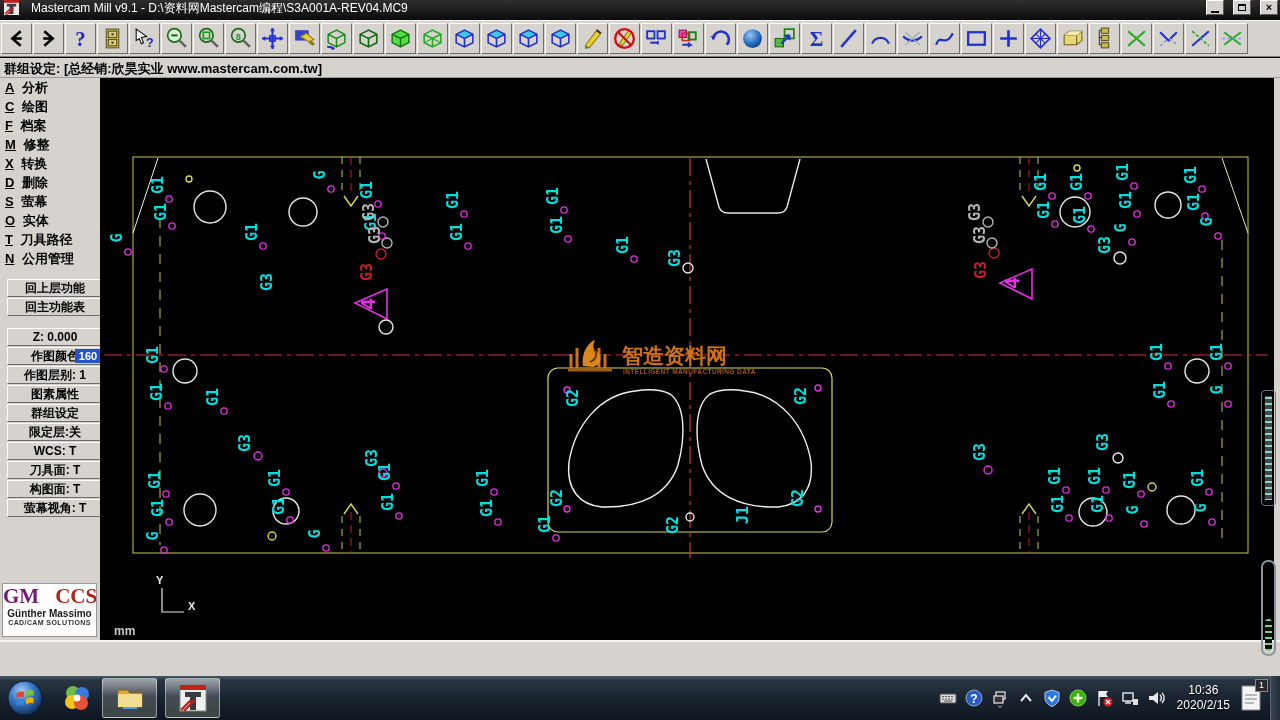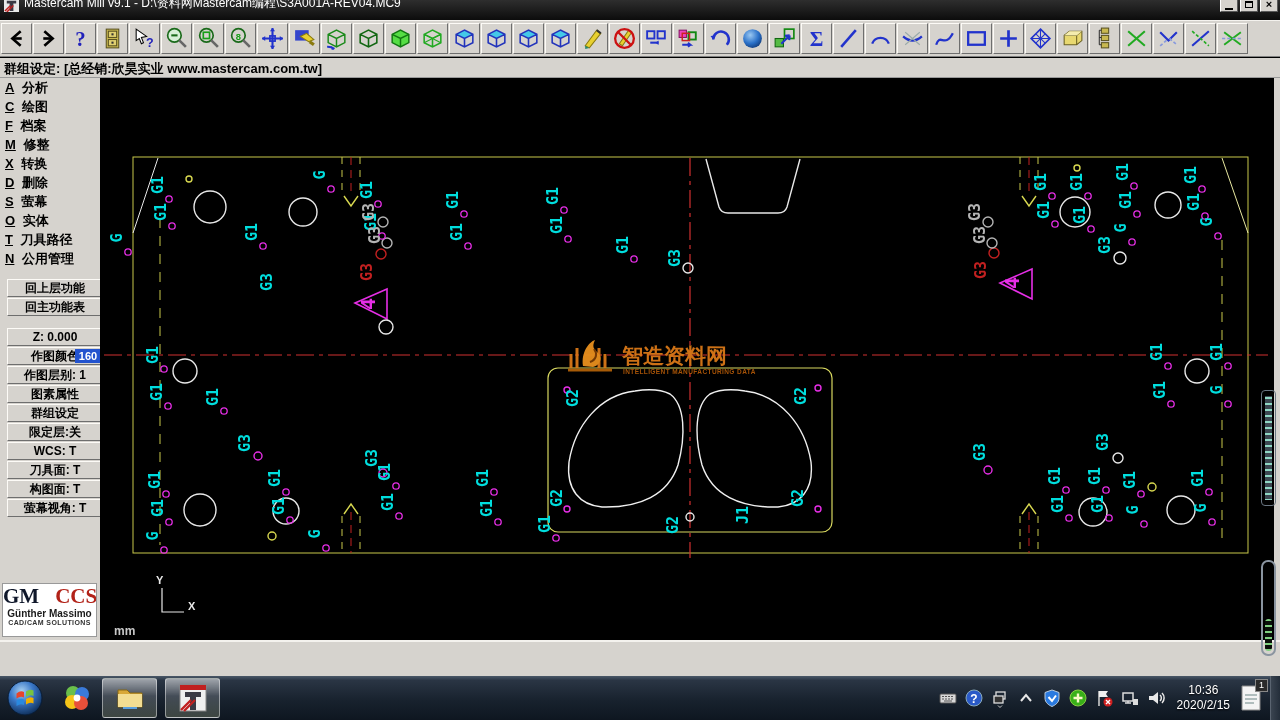--- a/index.html
+++ b/index.html
@@ -2,22 +2,22 @@
 <html><head>
 <meta charset="utf-8">
 <style>
   * { box-sizing: border-box; margin: 0; padding: 0; }
   html,body { width:1280px; height:720px; overflow:hidden; background:#000;
     font-family:"Liberation Sans","DejaVu Sans",sans-serif; }
   #stage { position:relative; width:1280px; height:720px; background:#000; }
 
   
   #titlebar { position:absolute; left:0; top:0; width:1280px; height:20px;
-    background:linear-gradient(#2e2e2e,#0c0c0c); display:flex; align-items:flex-end;
-    color:#fff; font-size:12px; padding:8px 2px; }
+    background:linear-gradient(#2e2e2e,#0c0c0c); display:flex; align-items:flex-start;
+    color:#fff; font-size:12px; padding:0 2px;gap:7px; }
   #titlebar .ticon { width:15px; height:15px; margin:0 5px 0 2px; }
   #title-text { flex:1; white-space:nowrap; overflow:hidden; }
   .winbtn { width:18px; height:15px; background:#d6d3ce; border:1px solid;
     border-color:#fff #5a5a5a #5a5a5a #fff; margin-left:2px; display:flex;
     align-items:center; justify-content:center; color:#000; font-size:11px;
     font-weight:bold; line-height:1; }
   .winbtn .minbar{ width:8px; height:2px; background:#000; margin-top:8px;}
   .winbtn .rest{ width:8px; height:7px; border:1px solid #000; border-top-width:2px; position:relative;}
 
   
@@ -45,21 +45,21 @@
     font-weight:bold; font-size:12px; text-align:center; line-height:16px;
     position:relative; white-space:nowrap; overflow:hidden; }
   #nav-btns { margin-top:11px; }
   #status-btns { margin-top:12px; }
   .val-hl { position:absolute; right:1px; top:1px; bottom:1px; width:26px;
     background:#2353ce; color:#fff; font-size:11px; line-height:14px; }
   #gmccs { position:absolute; left:2px; top:505px; width:95px; height:54px;
     background:#fff; border:1px solid #999; text-align:center; overflow:hidden;}
   #gmccs .l1 { font-size:21px; font-weight:bold; letter-spacing:0; line-height:24px;
     font-family:"Liberation Serif","DejaVu Serif",serif;}
-  #gmccs .l1 .gm{color:#0f172a;} #gmccs .l1 .ccs{color:#b22218;margin-left:16px;}
+  #gmccs .l1 .gm{color:#701a75;} #gmccs .l1 .ccs{color:#b22218;margin-left:16px;}
   #gmccs .l2 { font-size:10px; font-weight:bold; color:#1a1a1a; line-height:11px;}
   #gmccs .l3 { font-size:7px; font-weight:bold; color:#333; letter-spacing:.4px;}
 
   
   #viewport { position:absolute; left:100px; top:78px; width:1174px; height:562px;
     background:#000; }
   #viewport svg { display:block; }
   #rborder { position:absolute; left:1274px; top:78px; width:6px; height:562px;
     background:#d6d3ce; }
 

